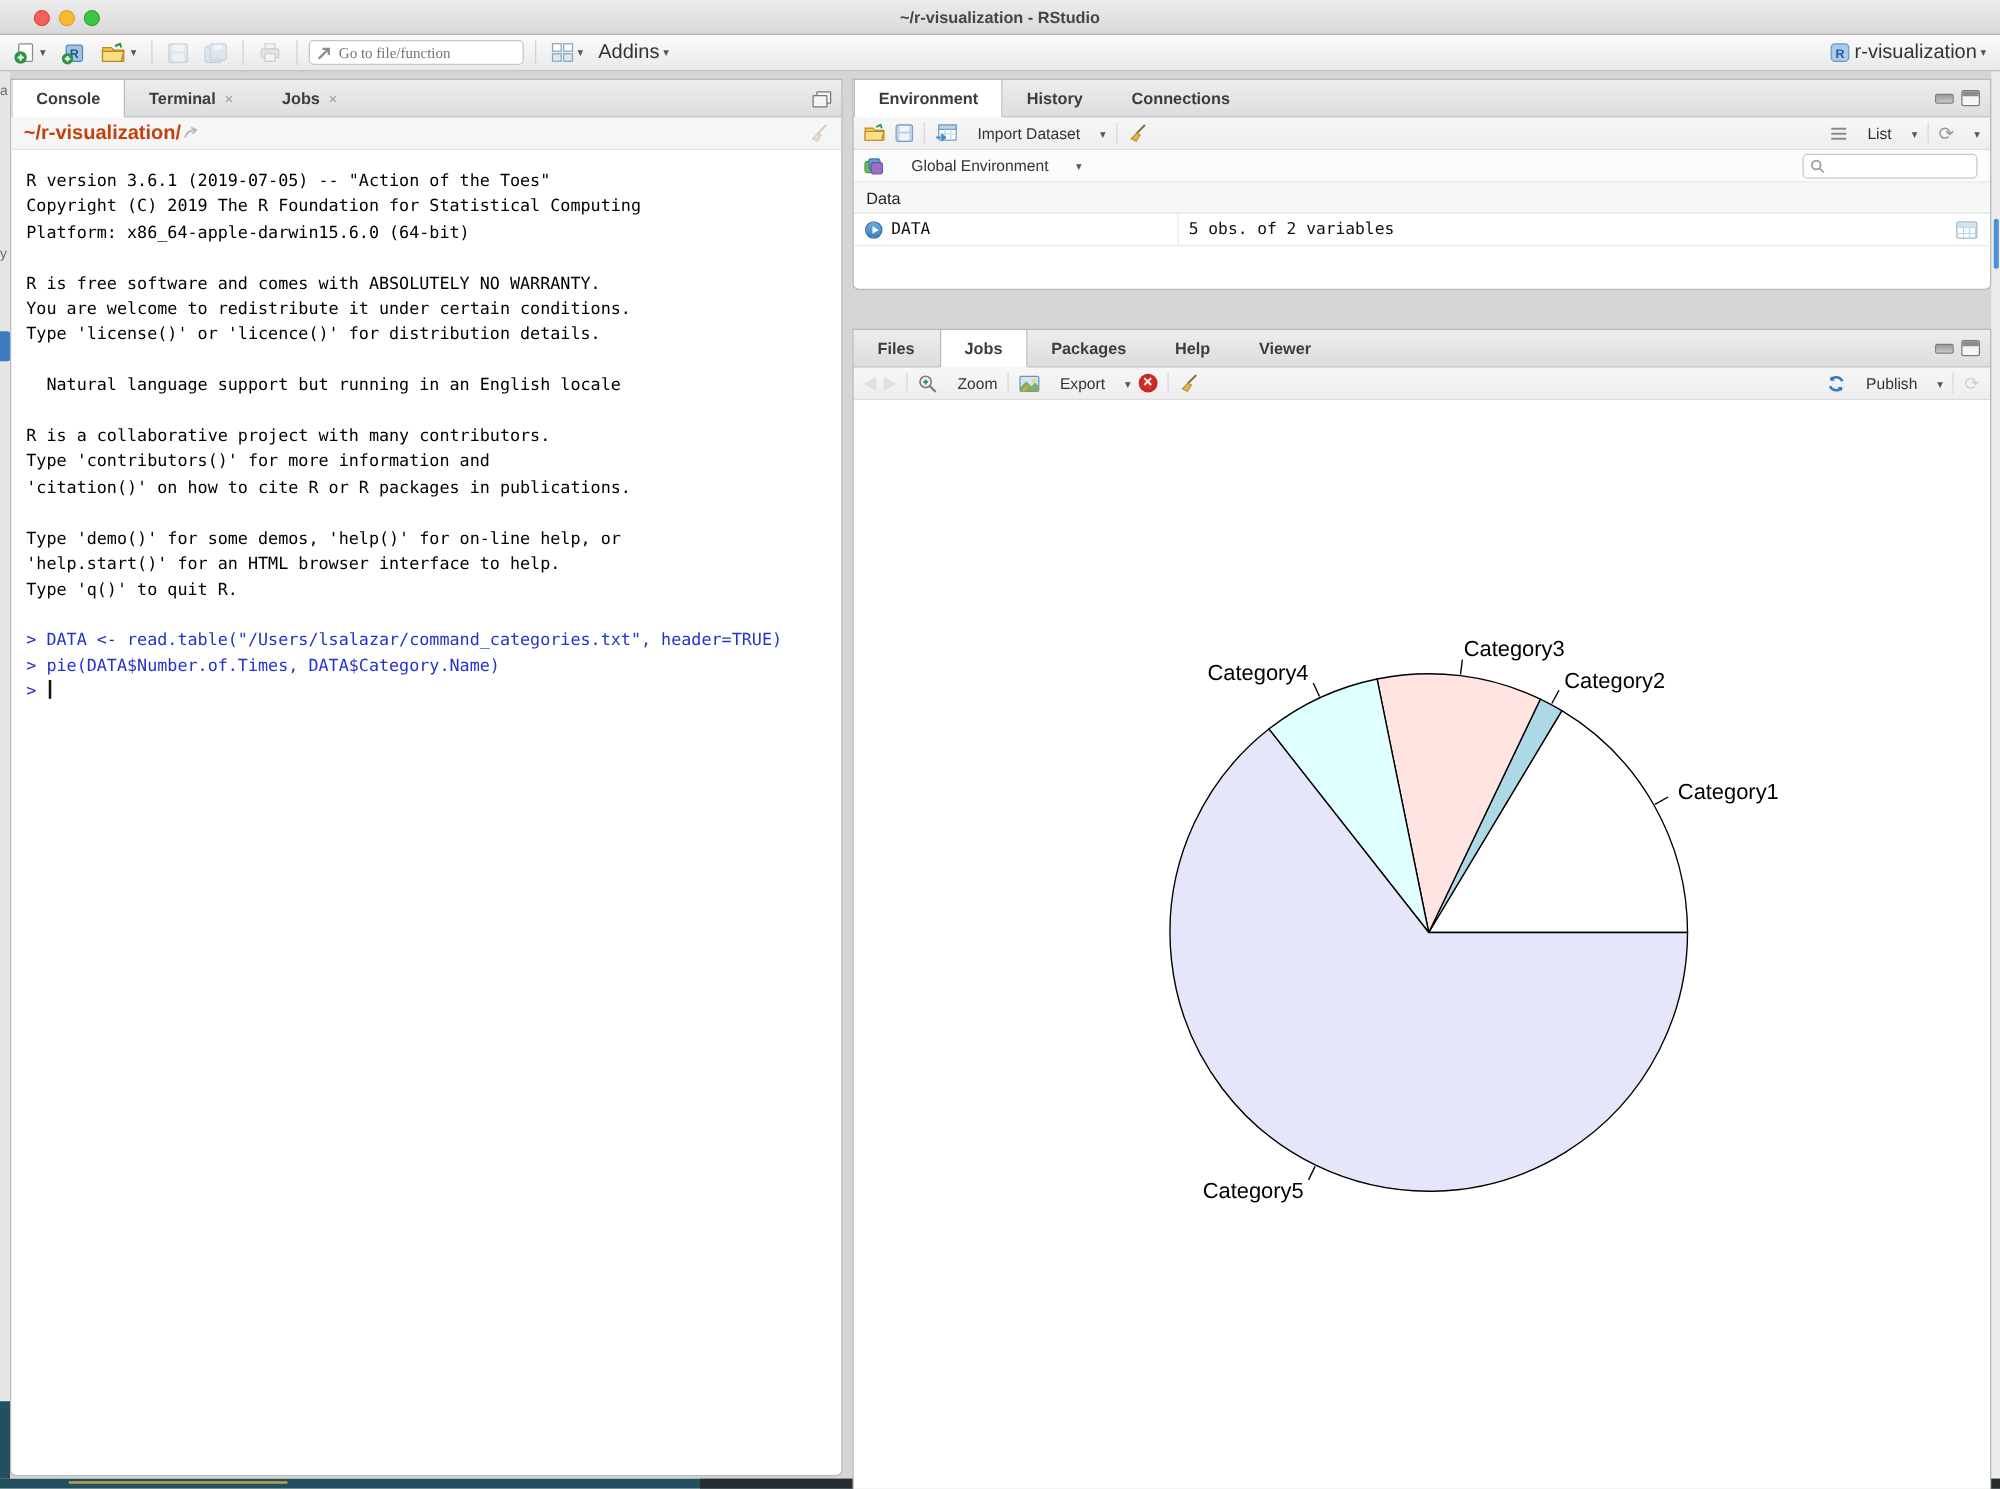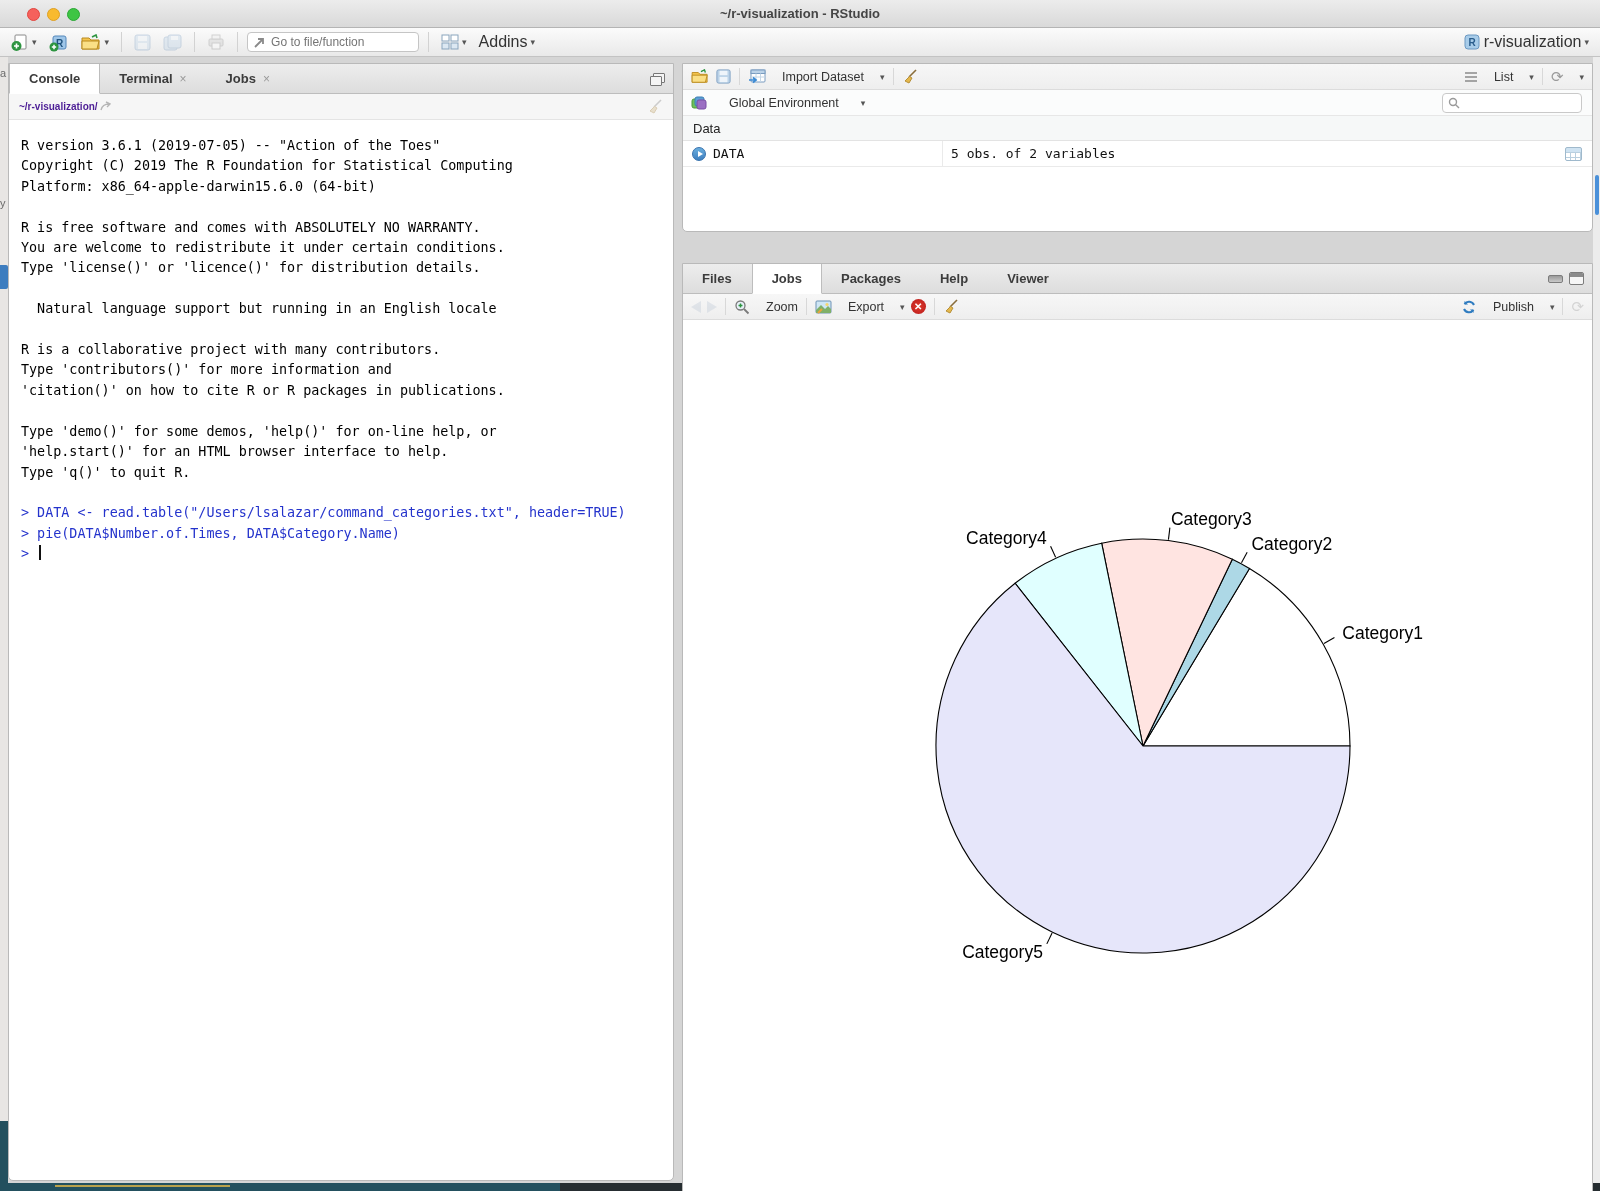--- a/index.html
+++ b/index.html
@@ -31,21 +31,21 @@
   }
   .tb-sep{ width:1px; height:20px; background:#d2d2d2; margin:0 3px; }
   .tb-btn{ display:flex; align-items:center; gap:3px; padding:2px 3px; border-radius:3px; }
   .caret{ font-size:9px; color:#555; }
   .disabled{ opacity:.35; }
   .goto-box{
     width:172px; height:20px; background:#fff; border:1px solid #c5c5c5; border-radius:4px;
     display:flex; align-items:center; padding:0 6px; gap:5px;
   }
   .goto-box input{ border:none; outline:none; width:130px; font-size:12px; color:#4d7c0f;
-    font-family:Liberation Sans, sans-serif; background:transparent; }
+    font-family:Liberation Serif, serif; background:transparent; }
   .spacer{ flex:1; }
   .proj-label{ font-size:16px; color:#333; }
   
   .panel{
     position:absolute; background:#fff; border:1px solid #b9b9b9;
     border-radius:0 0 5px 5px; overflow:hidden;
   }
   .tabbar{
     height:30px; background:linear-gradient(#ededed,#dddddd);
     border-bottom:1px solid #bdbdbd; display:flex; align-items:stretch; position:relative;
@@ -74,21 +74,21 @@
     height:26px; background:linear-gradient(#f7f7f7,#eeeeee); border-bottom:1px solid #dcdcdc;
     display:flex; align-items:center; padding:0 8px; gap:6px; font-size:12.5px; color:#333;
   }
   .pt-sep{ width:1px; height:17px; background:#d8d8d8; margin:0 2px; }
   .pt-btn{ display:flex; align-items:center; gap:16px; }
   
   #console-panel{ left:8px; top:63px; width:666px; height:1118px; }
   .pathbar{
     height:26px; background:#f6f6f6; border-bottom:1px solid #e4e4e4;
     display:flex; align-items:center; padding:0 10px; gap:2px;
-    font-size:10px; font-weight:bold; color:#4c1d95;
+    font-size:16px; font-weight:bold; color:#c2410c;
   }
   .console-out{
     padding:16px 12px 0 12px; font-family:"DejaVu Sans Mono", monospace;
     font-size:13.4px; line-height:20.4px; color:#000; white-space:pre;
   }
   .console-line{ min-height:20.4px; }
   .cmd{ color:#2433cc; }
   .cursor{ display:inline-block; width:1.5px; height:15px; background:#111;
     vertical-align:-2px; margin-left:2px; }
   
@@ -277,20 +277,35 @@
     <span class="spacer"></span>
     <svg class="i" width="16" height="16" viewBox="0 0 16 16" opacity="0.45">
         <path d="M14 1L7 8" stroke="#9a9a9a" stroke-width="1.6"></path>
         <path d="M7.5 7.5L3 12l4 2 3-5z" fill="#d9c49a" stroke="#b79a64"></path>
       </svg>
   </div>
   <div class="console-out" id="console-out"><div class="console-line">R version 3.6.1 (2019-07-05) -- "Action of the Toes"</div><div class="console-line">Copyright (C) 2019 The R Foundation for Statistical Computing</div><div class="console-line">Platform: x86_64-apple-darwin15.6.0 (64-bit)</div><div class="console-line">&nbsp;</div><div class="console-line">R is free software and comes with ABSOLUTELY NO WARRANTY.</div><div class="console-line">You are welcome to redistribute it under certain conditions.</div><div class="console-line">Type 'license()' or 'licence()' for distribution details.</div><div class="console-line">&nbsp;</div><div class="console-line">  Natural language support but running in an English locale</div><div class="console-line">&nbsp;</div><div class="console-line">R is a collaborative project with many contributors.</div><div class="console-line">Type 'contributors()' for more information and</div><div class="console-line">'citation()' on how to cite R or R packages in publications.</div><div class="console-line">&nbsp;</div><div class="console-line">Type 'demo()' for some demos, 'help()' for on-line help, or</div><div class="console-line">'help.start()' for an HTML browser interface to help.</div><div class="console-line">Type 'q()' to quit R.</div><div class="console-line">&nbsp;</div><div class="console-line cmd">&gt; DATA &lt;- read.table("/Users/lsalazar/command_categories.txt", header=TRUE)</div><div class="console-line cmd">&gt; pie(DATA$Number.of.Times, DATA$Category.Name)</div><div class="console-line"><span class="cmd">&gt; </span><span class="cursor"></span></div></div>
 </div>
 
 <div class="panel" id="env-panel">
+  <div class="tabbar" id="env-tabbar">
+    <div class="tab active">
+        <span>Environment</span>
+      </div>
+      <div class="tab">
+        <span>History</span>
+      </div>
+      <div class="tab">
+        <span>Connections</span>
+      </div>
+      <div class="winctl">
+      <span class="wc-min"></span>
+      <span class="wc-max"></span>
+    </div>
+  </div>
   <div class="panel-toolbar">
     <span class="pt-btn">
       <svg class="i" width="19" height="15" viewBox="0 0 21 17">
           <path d="M1 4h7l2 2h8v9H1z" fill="#f4c44e" stroke="#b98a1f"></path>
           <path d="M1 7h17l-2 8H1z" fill="#fadf86" stroke="#b98a1f"></path>
           <path d="M11 3l4-2 1 3" fill="none" stroke="#2d9440" stroke-width="1.6"></path>
         </svg>
     </span>
     <span class="pt-btn">
       <svg class="i" width="15" height="15" viewBox="0 0 17 17">

